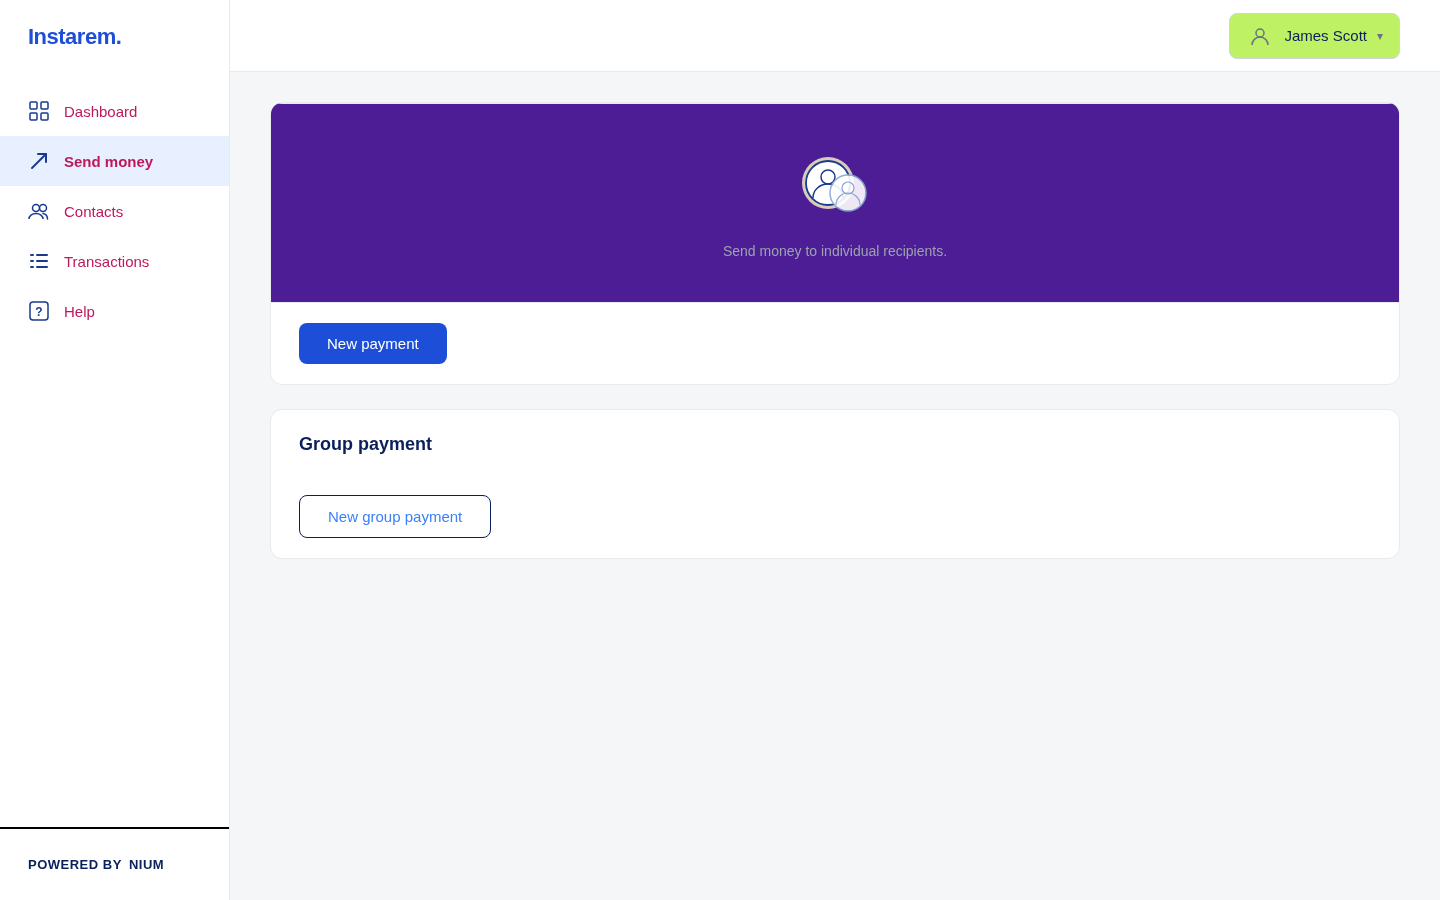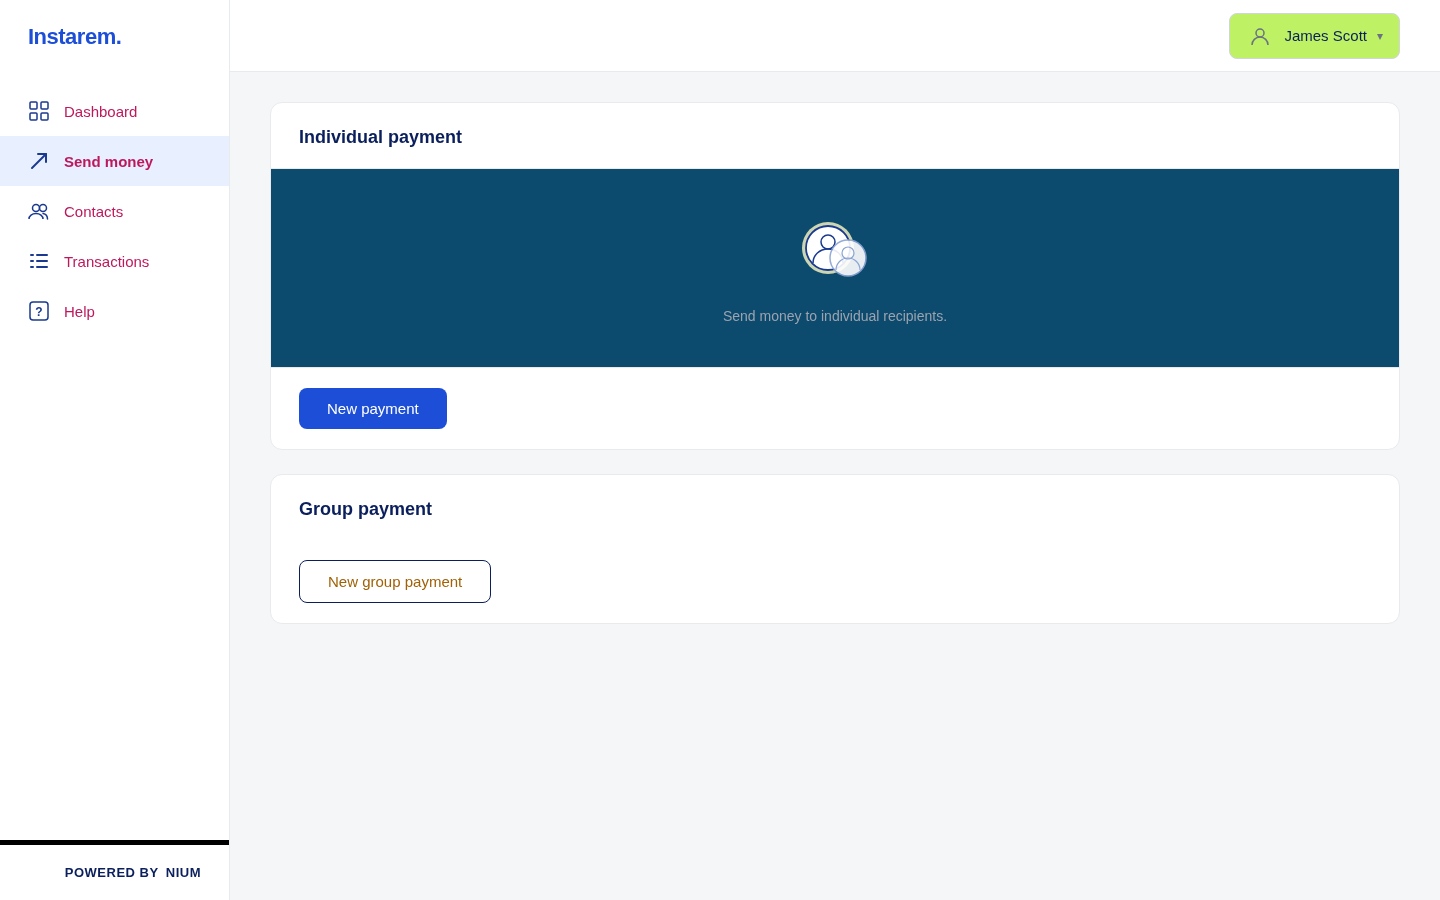--- a/index.html
+++ b/index.html
@@ -47,23 +47,23 @@
     }
     .nav-icon {
       width: 22px;
       height: 22px;
       flex-shrink: 0;
       display: flex;
       align-items: center;
       justify-content: center;
     }
     .sidebar-footer {
-      padding: 20px 28px;
-      border-top: 5px solid #000000;
-      text-align: right;
+      padding: 28px 28px;
+      border-top: 2px solid #000000;
+      text-align: left;
       color: #6b7280;
       font-size: 11px;
       letter-spacing: 0.5px;
     }
     .sidebar-footer span { font-weight: 800; color: #0a1f5c; font-size: 13px; }
 
     
     .main {
       flex: 1;
       display: flex;
@@ -123,21 +123,21 @@
       border: 1px solid #e8eaed;
       overflow: hidden;
     }
     .card-header {
       padding: 24px 28px 20px;
       font-size: 18px;
       font-weight: 600;
       color: #0a1f5c;
     }
     .card-body {
-      background: #0c4a6e;
+      background: #4c1d95;
       border-top: 1px solid #e8eaed;
       border-bottom: 1px solid #e8eaed;
       display: flex;
       flex-direction: column;
       align-items: center;
       justify-content: center;
       padding: 40px 28px;
       min-height: 200px;
     }
     .card-desc {
@@ -157,21 +157,21 @@
       border: none;
       border-radius: 8px;
       padding: 12px 28px;
       font-size: 15px;
       font-weight: 500;
       cursor: pointer;
       transition: background 0.15s;
     }
     .btn-outline {
       background: #fff;
-      color: #a16207;
+      color: #3b82f6;
       border: 1.5px solid #0a1f5c;
       border-radius: 8px;
       padding: 12px 28px;
       font-size: 15px;
       font-weight: 500;
       cursor: pointer;
       transition: background 0.15s;
     }
   </style>
 </head>
@@ -260,21 +260,20 @@
         </svg>
       </span>
       <span>James Scott</span>
       <span class="chevron-icon">▾</span>
     </div>
   </header>
 
   <div class="content">
 
     <div class="card">
-      <div class="card-header">Individual payment</div>
       <div class="card-body">
 
         <div>
           <svg width="90" height="75" viewBox="0 0 90 75" fill="none" xmlns="http://www.w3.org/2000/svg">
 
             <circle cx="38" cy="35" r="26" fill="#fef9c3" opacity="0.8"></circle>
 
             <circle cx="38" cy="35" r="22" stroke="#1a3a8f" stroke-width="1.8" fill="white"></circle>
             <circle cx="38" cy="29" r="7" stroke="#1a3a8f" stroke-width="1.5" fill="none"></circle>
             <path d="M23 50c0-8 6.7-14 15-14s15 6 15 14" stroke="#1a3a8f" stroke-width="1.5" fill="none"></path>

